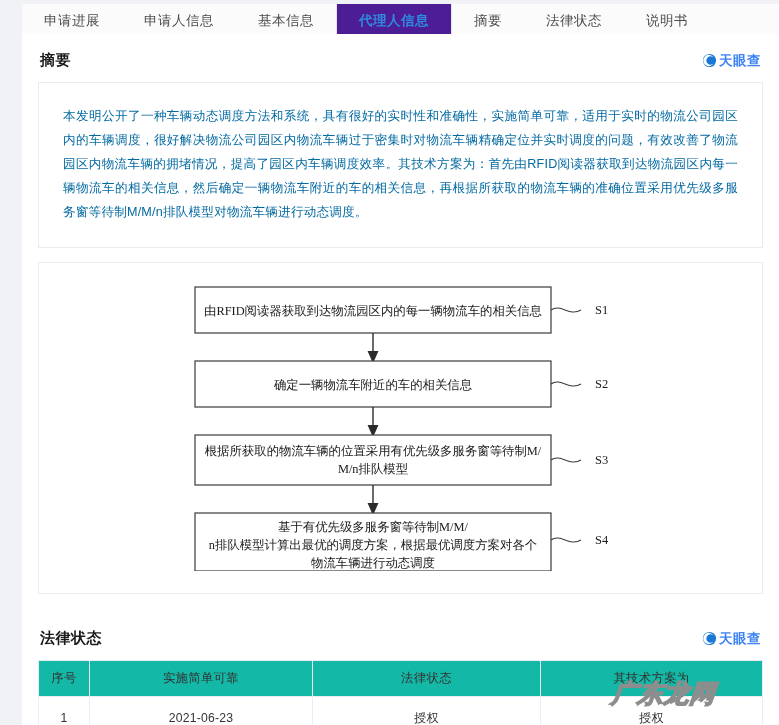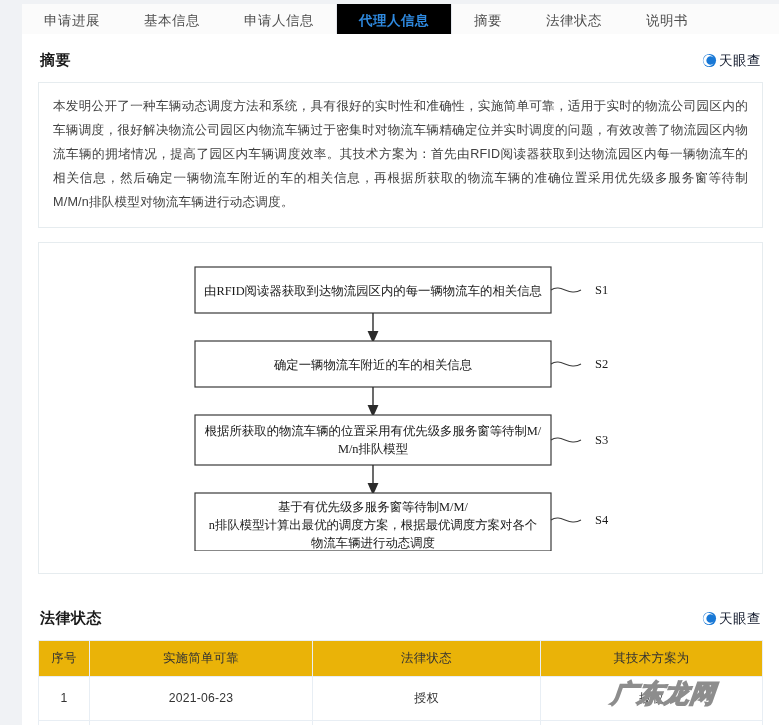--- a/index.html
+++ b/index.html
@@ -39,21 +39,21 @@
     letter-spacing: 0.5px;
     cursor: pointer;
     position: relative;
     background: transparent;
     border: none;
     font-family: inherit;
     white-space: nowrap;
   }
   .tab.active {
     color: #2f8ae0;
-    background: #000000;
+    background: #4c1d95;
     border-left: 1px solid #e4e7ed;
     border-right: 1px solid #e4e7ed;
     font-weight: bold;
     margin-bottom: -1px;
     padding-bottom: 1px;
   }
 
   
   .card {
     position: absolute;
@@ -86,39 +86,39 @@
     align-items: center;
     gap: 2px;
   }
   .brand-icon {
     width: 15px;
     height: 15px;
     display: block;
   }
   .brand-text {
     font-size: 13.5px;
-    font-weight: normal;
-    color: #0f172a;
+    font-weight: bold;
+    color: #3b82f6;
     letter-spacing: 0.5px;
   }
 
   
   .abstract-box {
     border: 1px solid #e6ecef;
     padding: 11px 14px 13px 14px;
     box-sizing: border-box;
     margin: 0 0 14px 0;
   }
   .abstract-text {
     font-size: 12.6px;
     line-height: 24px;
-    color: #404040;
+    color: #0369a1;
     text-align: justify;
     letter-spacing: 0.2px;
-    margin: 0;
+    margin: 10px;
   }
 
   
   .figure-box {
     border: 1px solid #e6ecef;
     box-sizing: border-box;
     padding: 18px 0 22px 0;
     margin-bottom: 18px;
     background: #fff;
   }
@@ -144,21 +144,21 @@
   }
 
   
   .ls-table {
     width: 100%;
     border-collapse: collapse;
     border: 1px solid #e8eef4;
     table-layout: fixed;
   }
   .ls-table th {
-    background: #eab308;
+    background: #14b8a6;
     border: 1px solid #e8eef4;
     font-size: 12.4px;
     font-weight: normal;
     color: #333;
     padding: 9px 4px;
     text-align: center;
     letter-spacing: 0.3px;
   }
   .ls-table td {
     border: 1px solid #e8eef4;
@@ -189,22 +189,22 @@
     pointer-events: none;
     white-space: nowrap;
     transform: skewX(-6deg);
   }
 </style>
 </head>
 <body>
 
 <div class="tabbar">
   <button class="tab">申请进展</button>
+  <button class="tab">申请人信息</button>
   <button class="tab">基本信息</button>
-  <button class="tab">申请人信息</button>
   <button class="tab active">代理人信息</button>
   <button class="tab">摘要</button>
   <button class="tab">法律状态</button>
   <button class="tab">说明书</button>
 </div>
 
 <div class="card">
 
   <div class="section">
 

